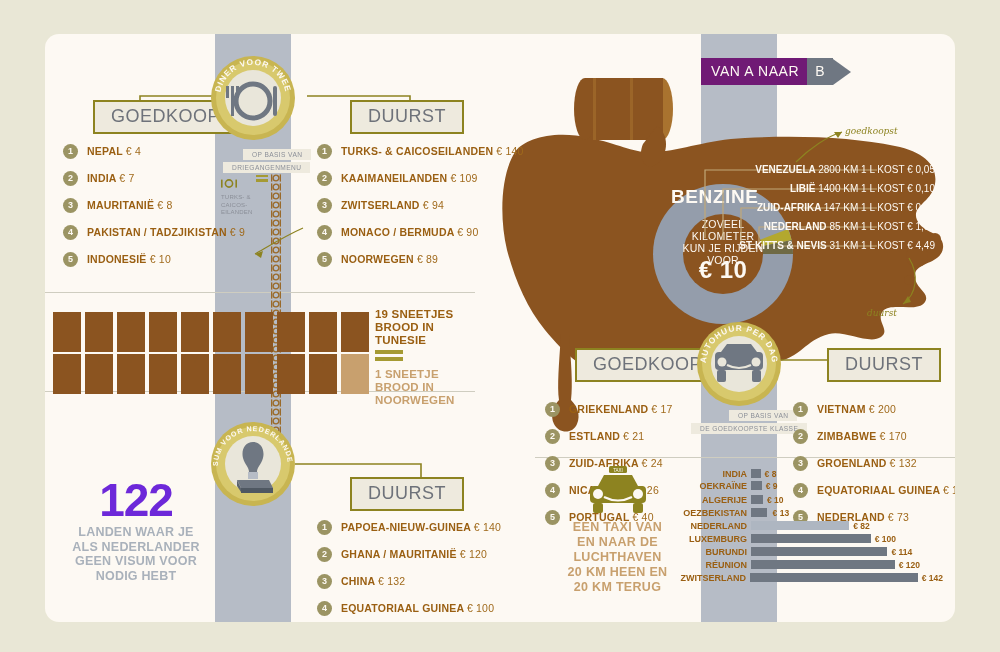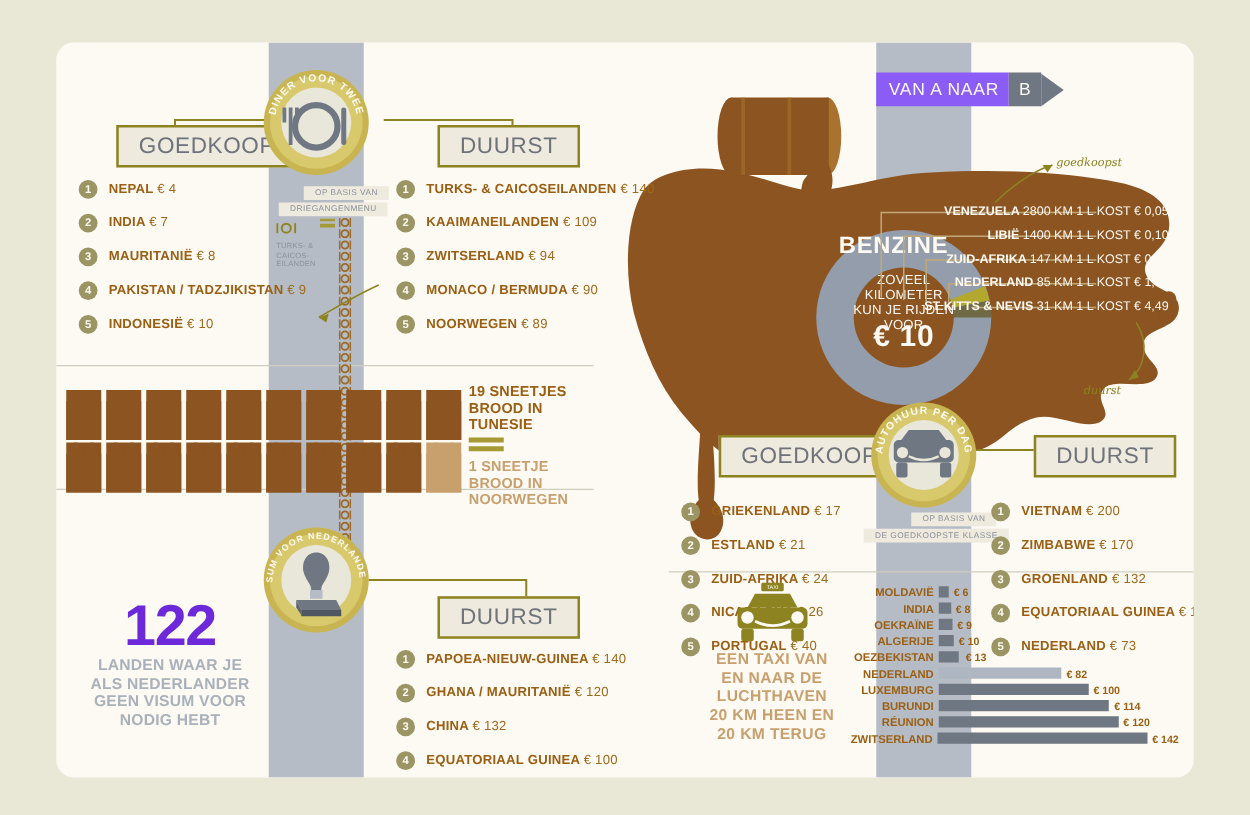--- a/index.html
+++ b/index.html
@@ -511,21 +511,21 @@
           <span class="rank-name">CHINA <span class="rank-val">€ 132</span></span>
         </div>
         <div class="rank-row">
           <span class="rank-badge">4</span>
           <span class="rank-name">EQUATORIAAL GUINEA <span class="rank-val">€ 100</span></span>
         </div>
       </div>
 
     <div style="position:absolute;left:656px;top:24px;">
       <div style="display:flex;align-items:center;">
-        <div style="background:#8b5cf6;color:#fdf9f3;font-size:14px;letter-spacing:.6px;padding:5px 8px 6px 10px;">VAN A NAAR</div>
+        <div style="background:#701a75;color:#fdf9f3;font-size:14px;letter-spacing:.6px;padding:5px 8px 6px 10px;">VAN A NAAR</div>
         <div style="background:#6f7782;color:#fdf9f3;font-size:14px;padding:5px 8px 6px;">B</div>
         <div style="width:0;height:0;border-top:13px solid transparent;border-bottom:13px solid transparent;border-left:18px solid #6f7782;"></div>
       </div>
     </div>
 
     <svg width="160" height="160" style="position:absolute;left:598px;top:140px;">
       <circle cx="80" cy="80" r="70" fill="#949dab"></circle>
       <path d="M 80 80 L 150 80 A 70 70 0 0 0 148.6 66.1 Z" fill="#6f6a45"></path>
       <path d="M 80 80 L 148.6 66.1 A 70 70 0 0 0 145 55 Z" fill="#b3a82e"></path>
       <circle cx="80" cy="80" r="40" fill="#8b5420"></circle>
@@ -663,30 +663,25 @@
       </svg>
       <div style="font-size:12.5px;font-weight:bold;color:#c8a06e;line-height:15px;white-space:pre;letter-spacing:.3px;margin-top:6px;">EEN TAXI VAN
 EN NAAR DE
 LUCHTHAVEN
 20 KM HEEN EN
 20 KM TERUG</div>
     </div>
 
     <div id="taxi-chart" style="position:absolute;left:630px;top:434px;width:268px;">
         <div style="display: flex; align-items: center; height: 11px; margin-bottom: 2px;">
-          <div class="bar-label" style="width: 72px; margin-right: 4px;">MOLDAVIË</div>
-          <div class="bar" style="width: 8px;"></div>
-          <div class="bar-val" style="margin-left: 4px;">€ 6</div>
-        </div>
-        <div style="display: flex; align-items: center; height: 11px; margin-bottom: 2px;">
           <div class="bar-label" style="width: 72px; margin-right: 4px;">INDIA</div>
           <div class="bar" style="width: 9.57746px;"></div>
           <div class="bar-val" style="margin-left: 4px;">€ 8</div>
         </div>
-        <div style="display: flex; align-items: center; height: 11px; margin-bottom: 2px;">
+        <div style="display: flex; height: 11px; margin-bottom: 2px;">
           <div class="bar-label" style="width: 72px; margin-right: 4px;">OEKRAÏNE</div>
           <div class="bar" style="width: 10.7746px;"></div>
           <div class="bar-val" style="margin-left: 4px;">€ 9</div>
         </div>
         <div style="display: flex; align-items: center; height: 11px; margin-bottom: 2px;">
           <div class="bar-label" style="width: 72px; margin-right: 4px;">ALGERIJE</div>
           <div class="bar" style="width: 11.9718px;"></div>
           <div class="bar-val" style="margin-left: 4px;">€ 10</div>
         </div>
         <div style="display: flex; align-items: center; height: 11px; margin-bottom: 2px;">

